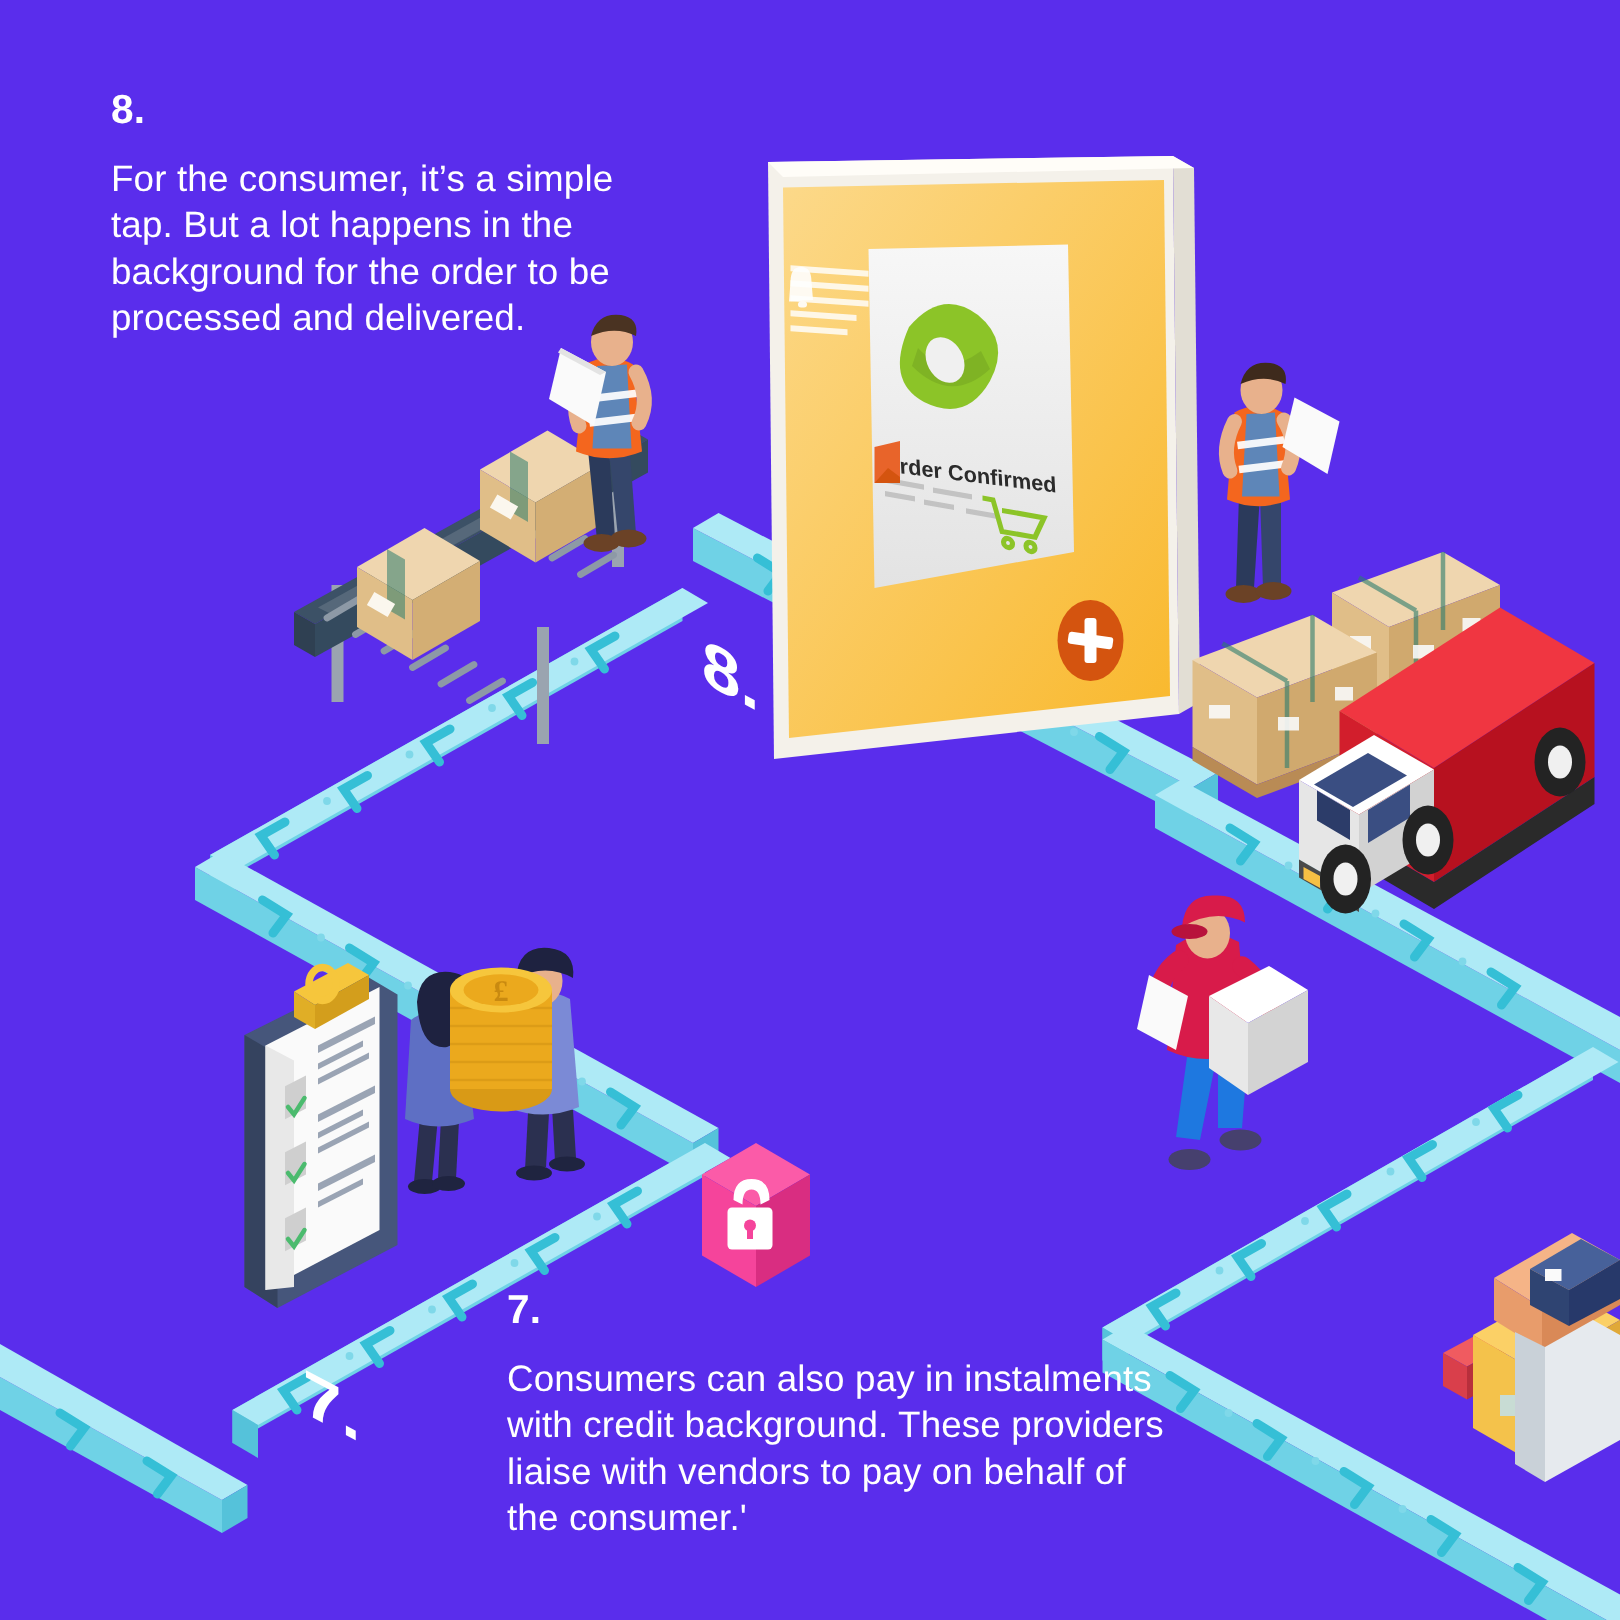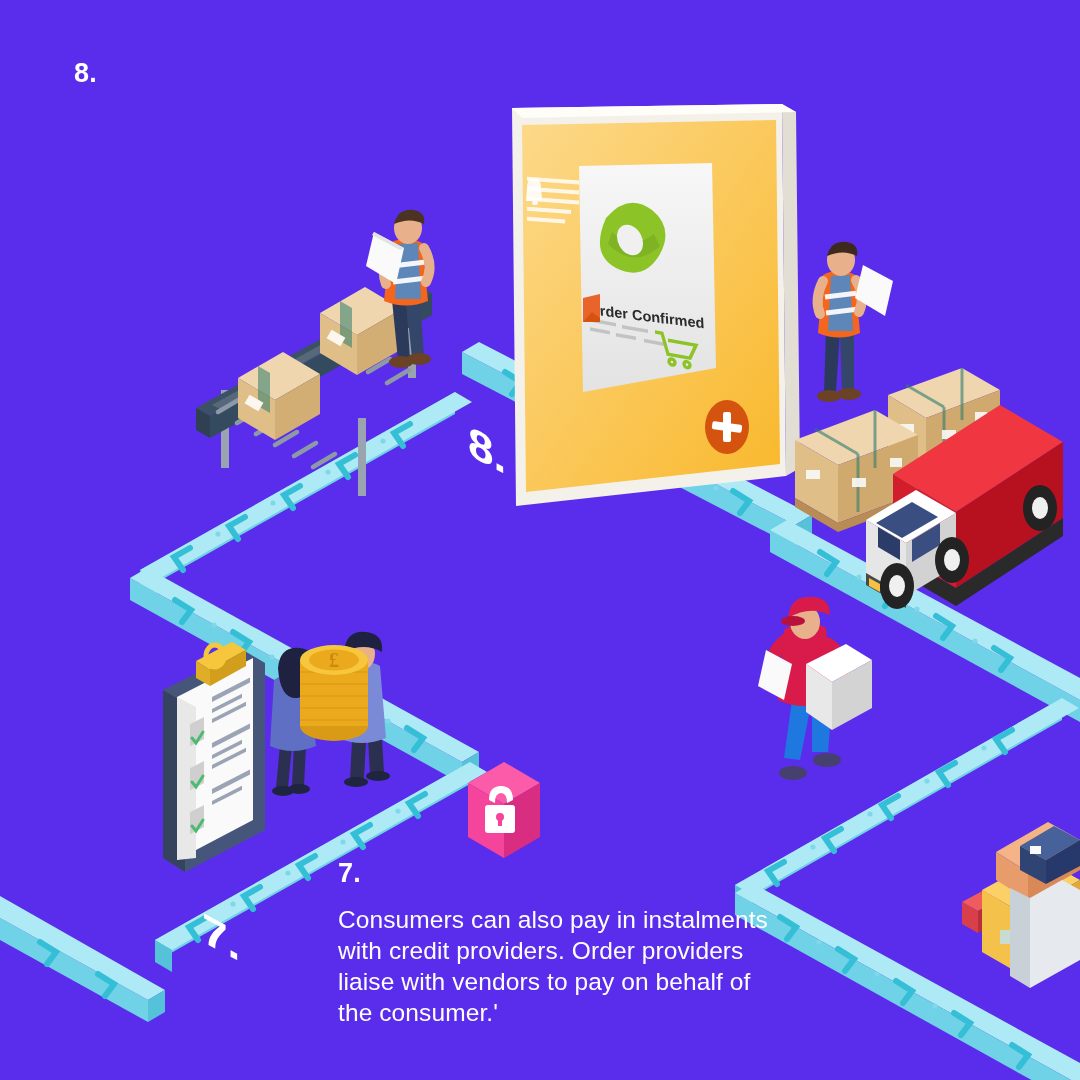--- a/index.html
+++ b/index.html
@@ -526,20 +526,21 @@
     </g>
 
     <g transform="translate(202,912) skewY(28) scale(1,0.92)">
       <text x="0" y="32" font-family="Liberation Sans, sans-serif" font-size="46" font-weight="bold" fill="#FFFFFF">7.</text>
     </g>
 
   </svg>
 
   <div class="txt-block" id="step8-block">
     <div class="step-num">8.</div>
+    <p class="step-body">For the consumer, it’s a simple tap. But a lot happens in the background for the order to be processed and delivered.</p>
   </div>
 
   <div class="txt-block" id="step7-block">
     <div class="step-num">7.</div>
-    <p class="step-body">Consumers can also pay in instalments with credit providers. Order providers liaise with vendors to pay on behalf of the consumer.'</p>
+    <p class="step-body">Consumers can also pay in instalments with credit background. These providers liaise with vendors to pay on behalf of the consumer.'</p>
   </div>
 
 </div>
 
 </body></html>

